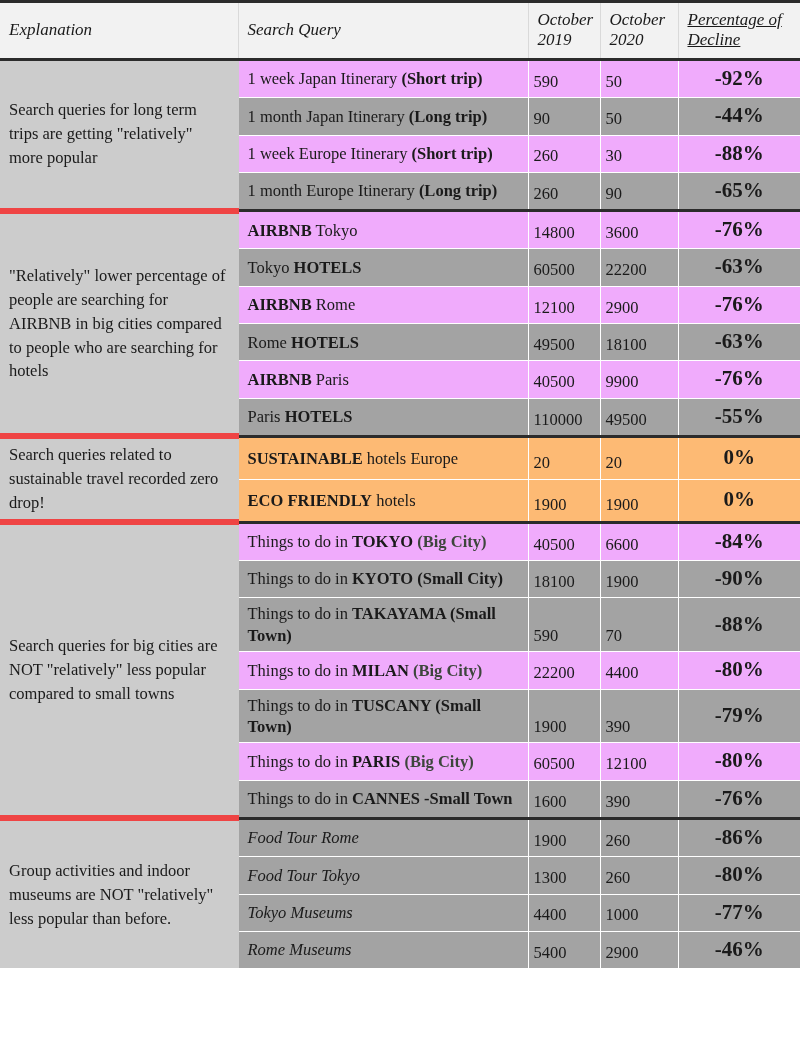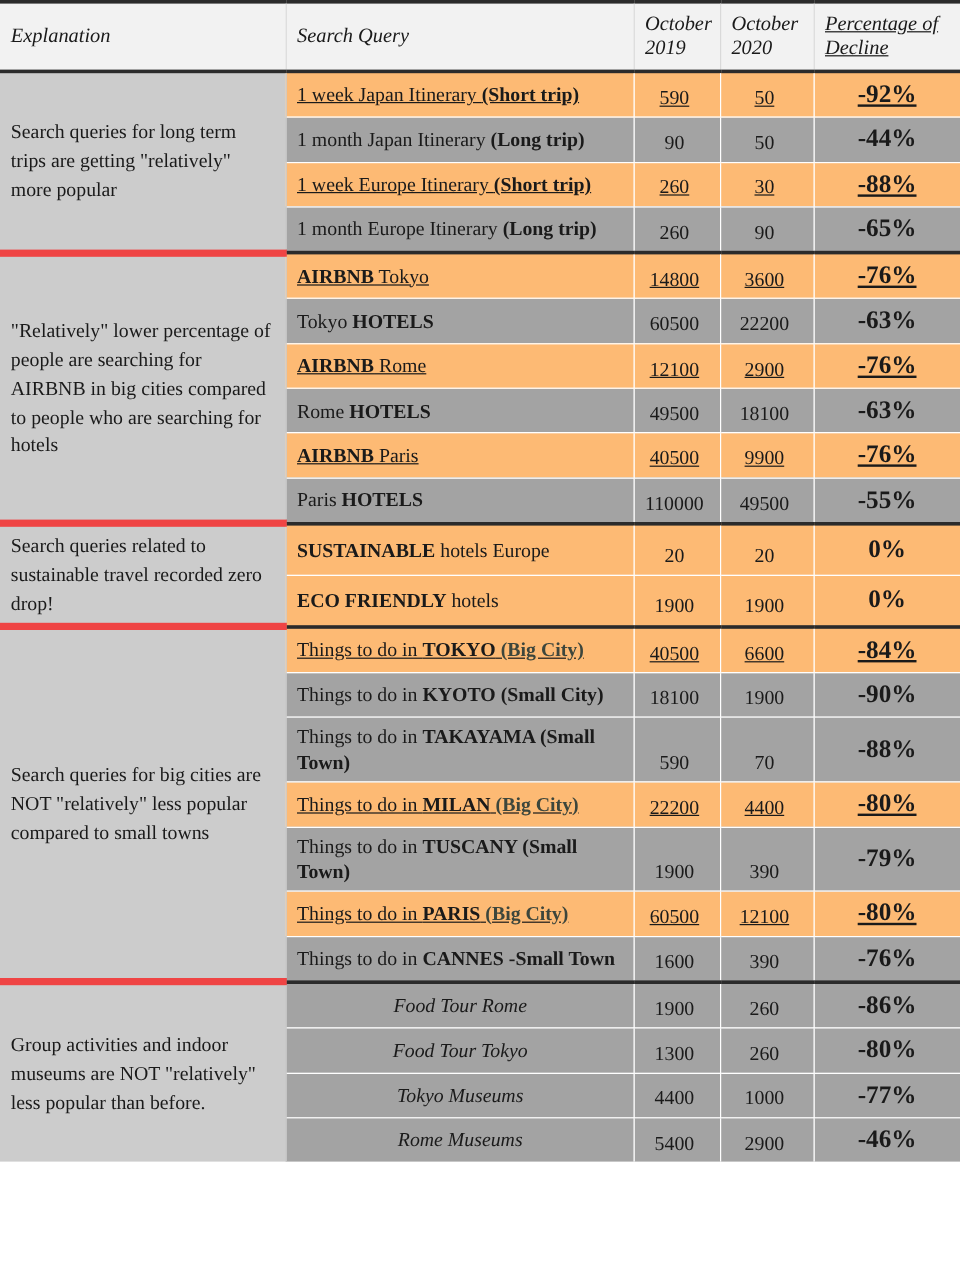--- a/index.html
+++ b/index.html
@@ -63,48 +63,48 @@
     font-size: 16.5px;
     line-height: 1.3;
     border-right: 1px solid #ffffff;
     border-bottom: 1px solid #ffffff;
   }
   td.q {
     padding: 5px 8px 5px 9px;
     vertical-align: middle;
   }
   td.n {
-    text-align: center;
+    text-align: left;
     padding: 5px 9px 5px 5px;
     vertical-align: bottom;
     white-space: nowrap;
   }
   td.p {
     text-align: center;
     font-weight: bold;
     font-size: 21px;
     vertical-align: middle;
     border-right: none;
     padding: 4px 6px 5px 6px;
   }
 
   
-  tr.dark    td.q, tr.dark    td.n, tr.dark    td.p { background: #fdba74; text-decoration: underline; }
+  tr.dark    td.q, tr.dark    td.n, tr.dark    td.p { background: #f0abfc; }
   tr.light   td.q, tr.light   td.n, tr.light   td.p { background: #a3a3a3; }
   tr.deep    td.q, tr.deep    td.n, tr.deep    td.p { background: #fdba74; }
 
   
   tr.secend td.q, tr.secend td.n, tr.secend td.p { border-bottom: 3px solid #2b2b2b; }
   tr.tableend td.q, tr.tableend td.n, tr.tableend td.p { border-bottom: none; }
 
   
   .b { font-weight: bold; }
   .muted { color: #3d463c; }
 
-  td.q.italic-row { font-style: italic; text-align: center; }
+  td.q.italic-row { font-style: italic; }
 </style>
 </head>
 <body>
 
 <table class="sheet">
   <colgroup>
     <col class="c-exp">
       <col class="c-query">
       <col class="c-2019">
       <col class="c-2020">

